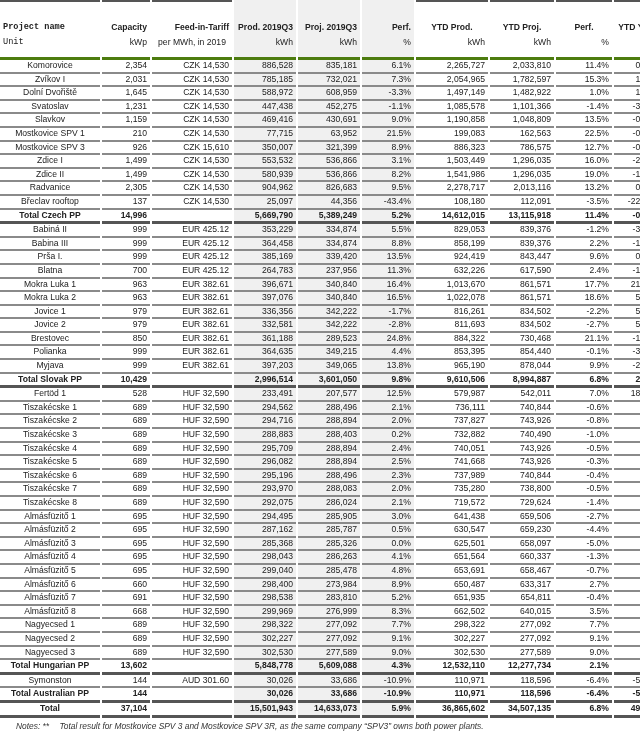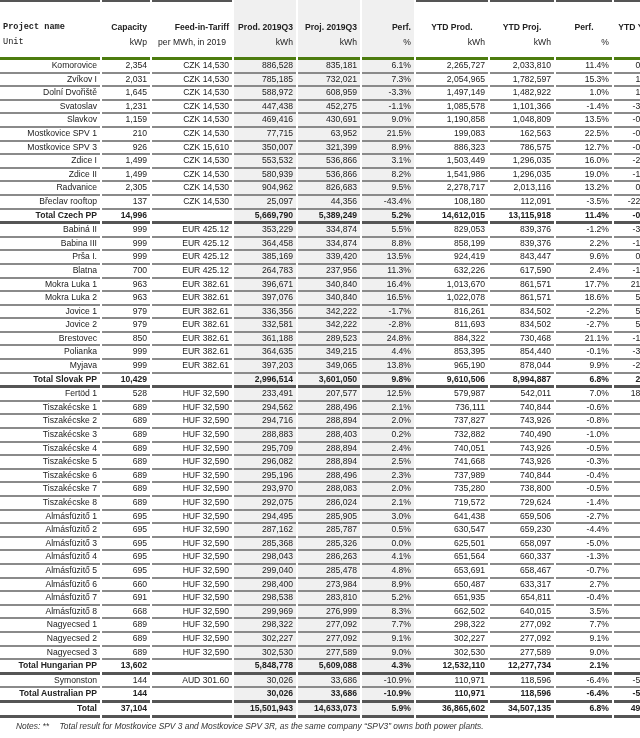--- a/index.html
+++ b/index.html
@@ -18,21 +18,21 @@
   th, td { font-size: 8.6px; padding: 0 3px; white-space: nowrap; overflow: hidden; }
   thead th { font-weight: bold; text-align: right; vertical-align: bottom; border-top: 2px solid #555; }
   thead th.first { text-align: left; font-family: Liberation Mono, monospace; }
   thead tr.h1 th { height: 30px; padding-bottom: 3px; line-height: 10px; }
   thead tr.h2 th { font-weight: normal; height: 20px; vertical-align: top; padding-top: 2px; line-height: 10px; border-top: none; border-bottom: 3px solid #4d7c0f; }
   thead tr.h1 th.fit { border-top: 2px solid #555; margin-top: 32px; }
   thead tr.h1 th.prod, thead tr.h1 th.proj, thead tr.h1 th.perf { border-top: none; }
   thead tr.h1 th.ytdp { border-top: 2px solid #555; text-align: center; }
   .shade { background: #f0f0f0; }
   tbody td { height: 11.6px; line-height: 11.6px; text-align: right; border-bottom: 2px solid #8a8a8a; }
-  tbody td.name { text-align: right; }
+  tbody td.name { text-align: center; }
   tbody tr.total td { font-weight: bold; border-bottom: 3px solid #555; margin-left: 27px; }
   tbody tr.total td.fit { border-bottom: 3px solid #555; }
   .notes { font-style: italic; font-size: 8.4px; padding: 3px 4px 0 16px; color: #333; white-space: nowrap; }
   .notes .stars { margin-right: 8px; }
 </style>
 </head>
 <body>
 
 <table>
   <colgroup>

